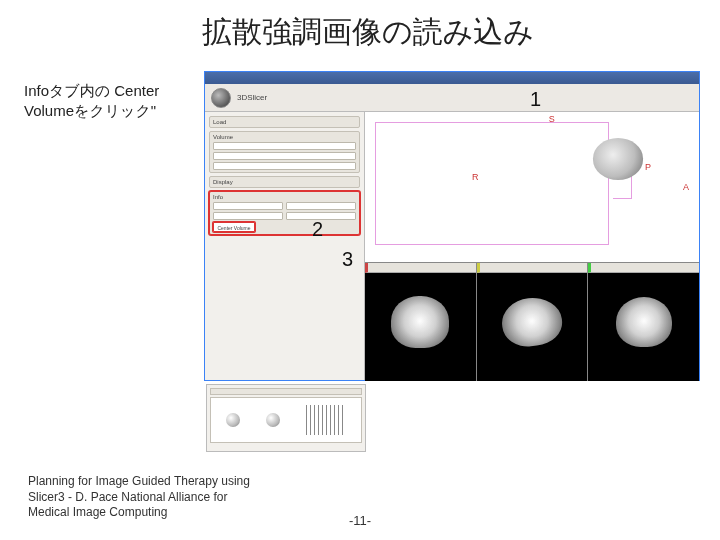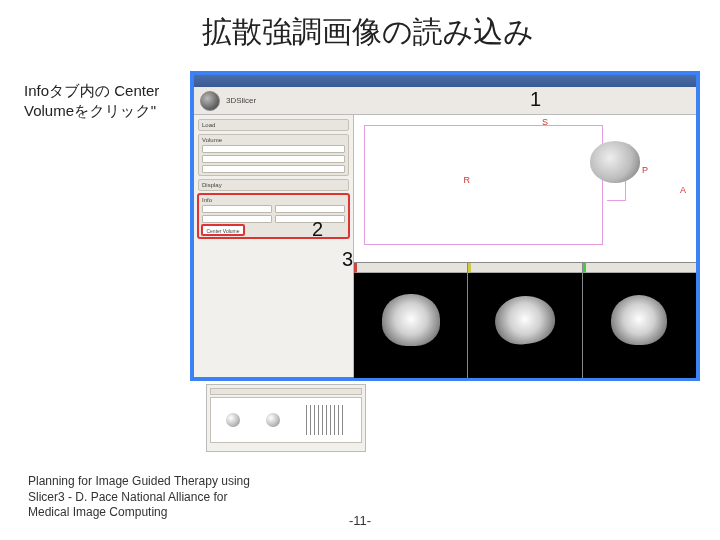--- a/index.html
+++ b/index.html
@@ -31,23 +31,24 @@
   }
   .instruction {
     background: #fff;
     color: #222;
     font-size: 15px;
     line-height: 1.35;
     padding: 6px 4px;
   }
   .screenshot {
     flex: 1;
+    margin-left: 14px;
     height: 310px;
     background: #f5f4f2;
-    border: 4px solid #3b82f6;
+    border: 1px solid #3b82f6;
     position: relative;
   }
   .ss-titlebar {
     height: 12px;
     background: linear-gradient(#4b6ea9, #3a5a92);
   }
   .ss-toolbar {
     height: 28px;
     background: #ece9e4;
     border-bottom: 1px solid #bbb;

